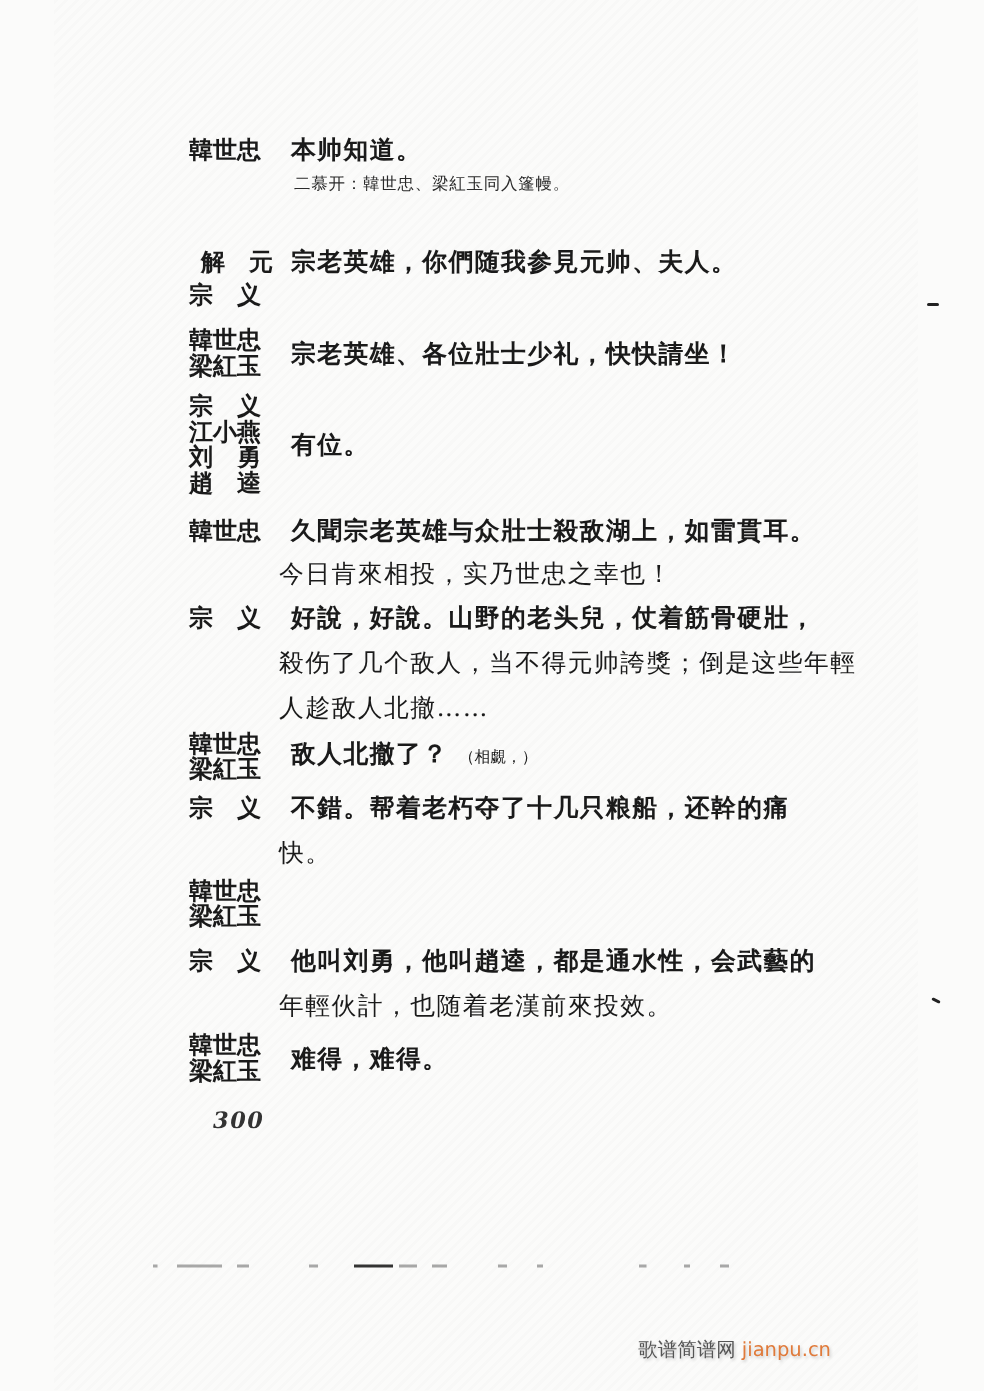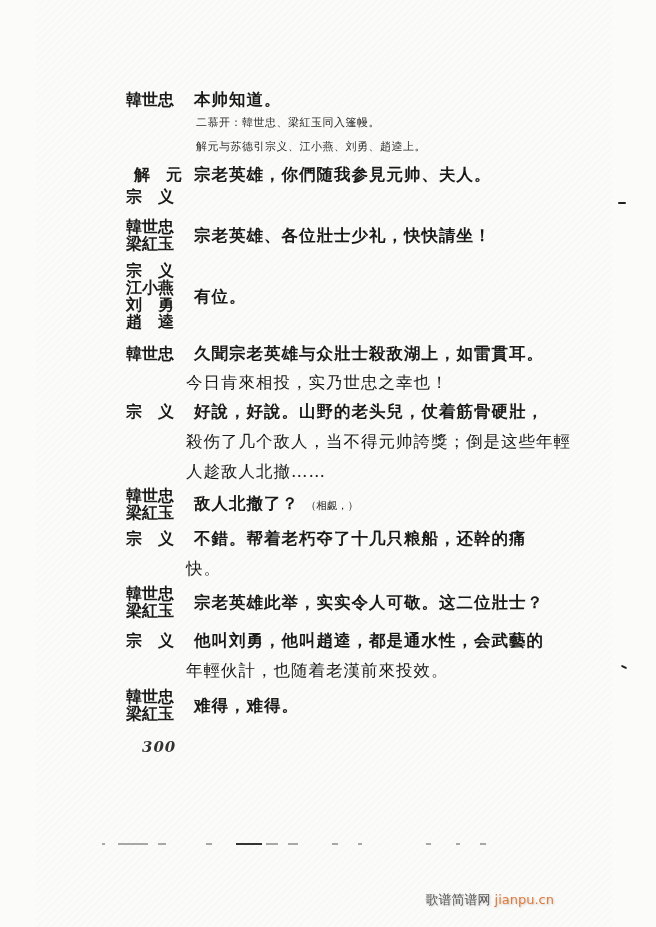--- a/index.html
+++ b/index.html
@@ -115,21 +115,20 @@
 <body>
 
 <div class="page">
 
   <div class="entry" style="top:84px;">
     <div class="speaker">韓世忠</div>
     <div class="speech">本帅知道。</div>
   </div>
 
   <div class="stage" style="top:115px;">二慕开：韓世忠、梁紅玉同入篷幔。</div>
-  <div class="stage" style="top:139px;">解元与苏德引宗义、江小燕、刘勇、趙逵上。</div>
 
   <div class="entry" style="top:159px;text-align:right;">
     <div class="speaker">解　元</div>
     <div class="speech">宗老英雄，你們随我参見元帅、夫人。</div>
   </div>
 
   <div class="entry" style="top:188px;">
     <div class="speaker">宗　义</div>
   </div>
 
@@ -179,21 +178,20 @@
     <div class="speaker">宗　义</div>
     <div class="speech">不錯。帮着老朽夺了十几只粮船，还幹的痛</div>
   </div>
   <div class="cont" style="top:553px;">快。</div>
 
   <div class="entry" style="top:585px;">
     <div class="speaker">
       <div>韓世忠</div>
       <div>梁紅玉</div>
     </div>
-    <div class="speech">宗老英雄此举，实实令人可敬。这二位壯士？</div>
   </div>
 
   <div class="entry" style="top:625px;">
     <div class="speaker">宗　义</div>
     <div class="speech">他叫刘勇，他叫趙逵，都是通水性，会武藝的</div>
   </div>
   <div class="cont" style="top:655px;">年輕伙計，也随着老漢前來投效。</div>
 
   <div class="entry" style="top:688px;">
     <div class="speaker">

